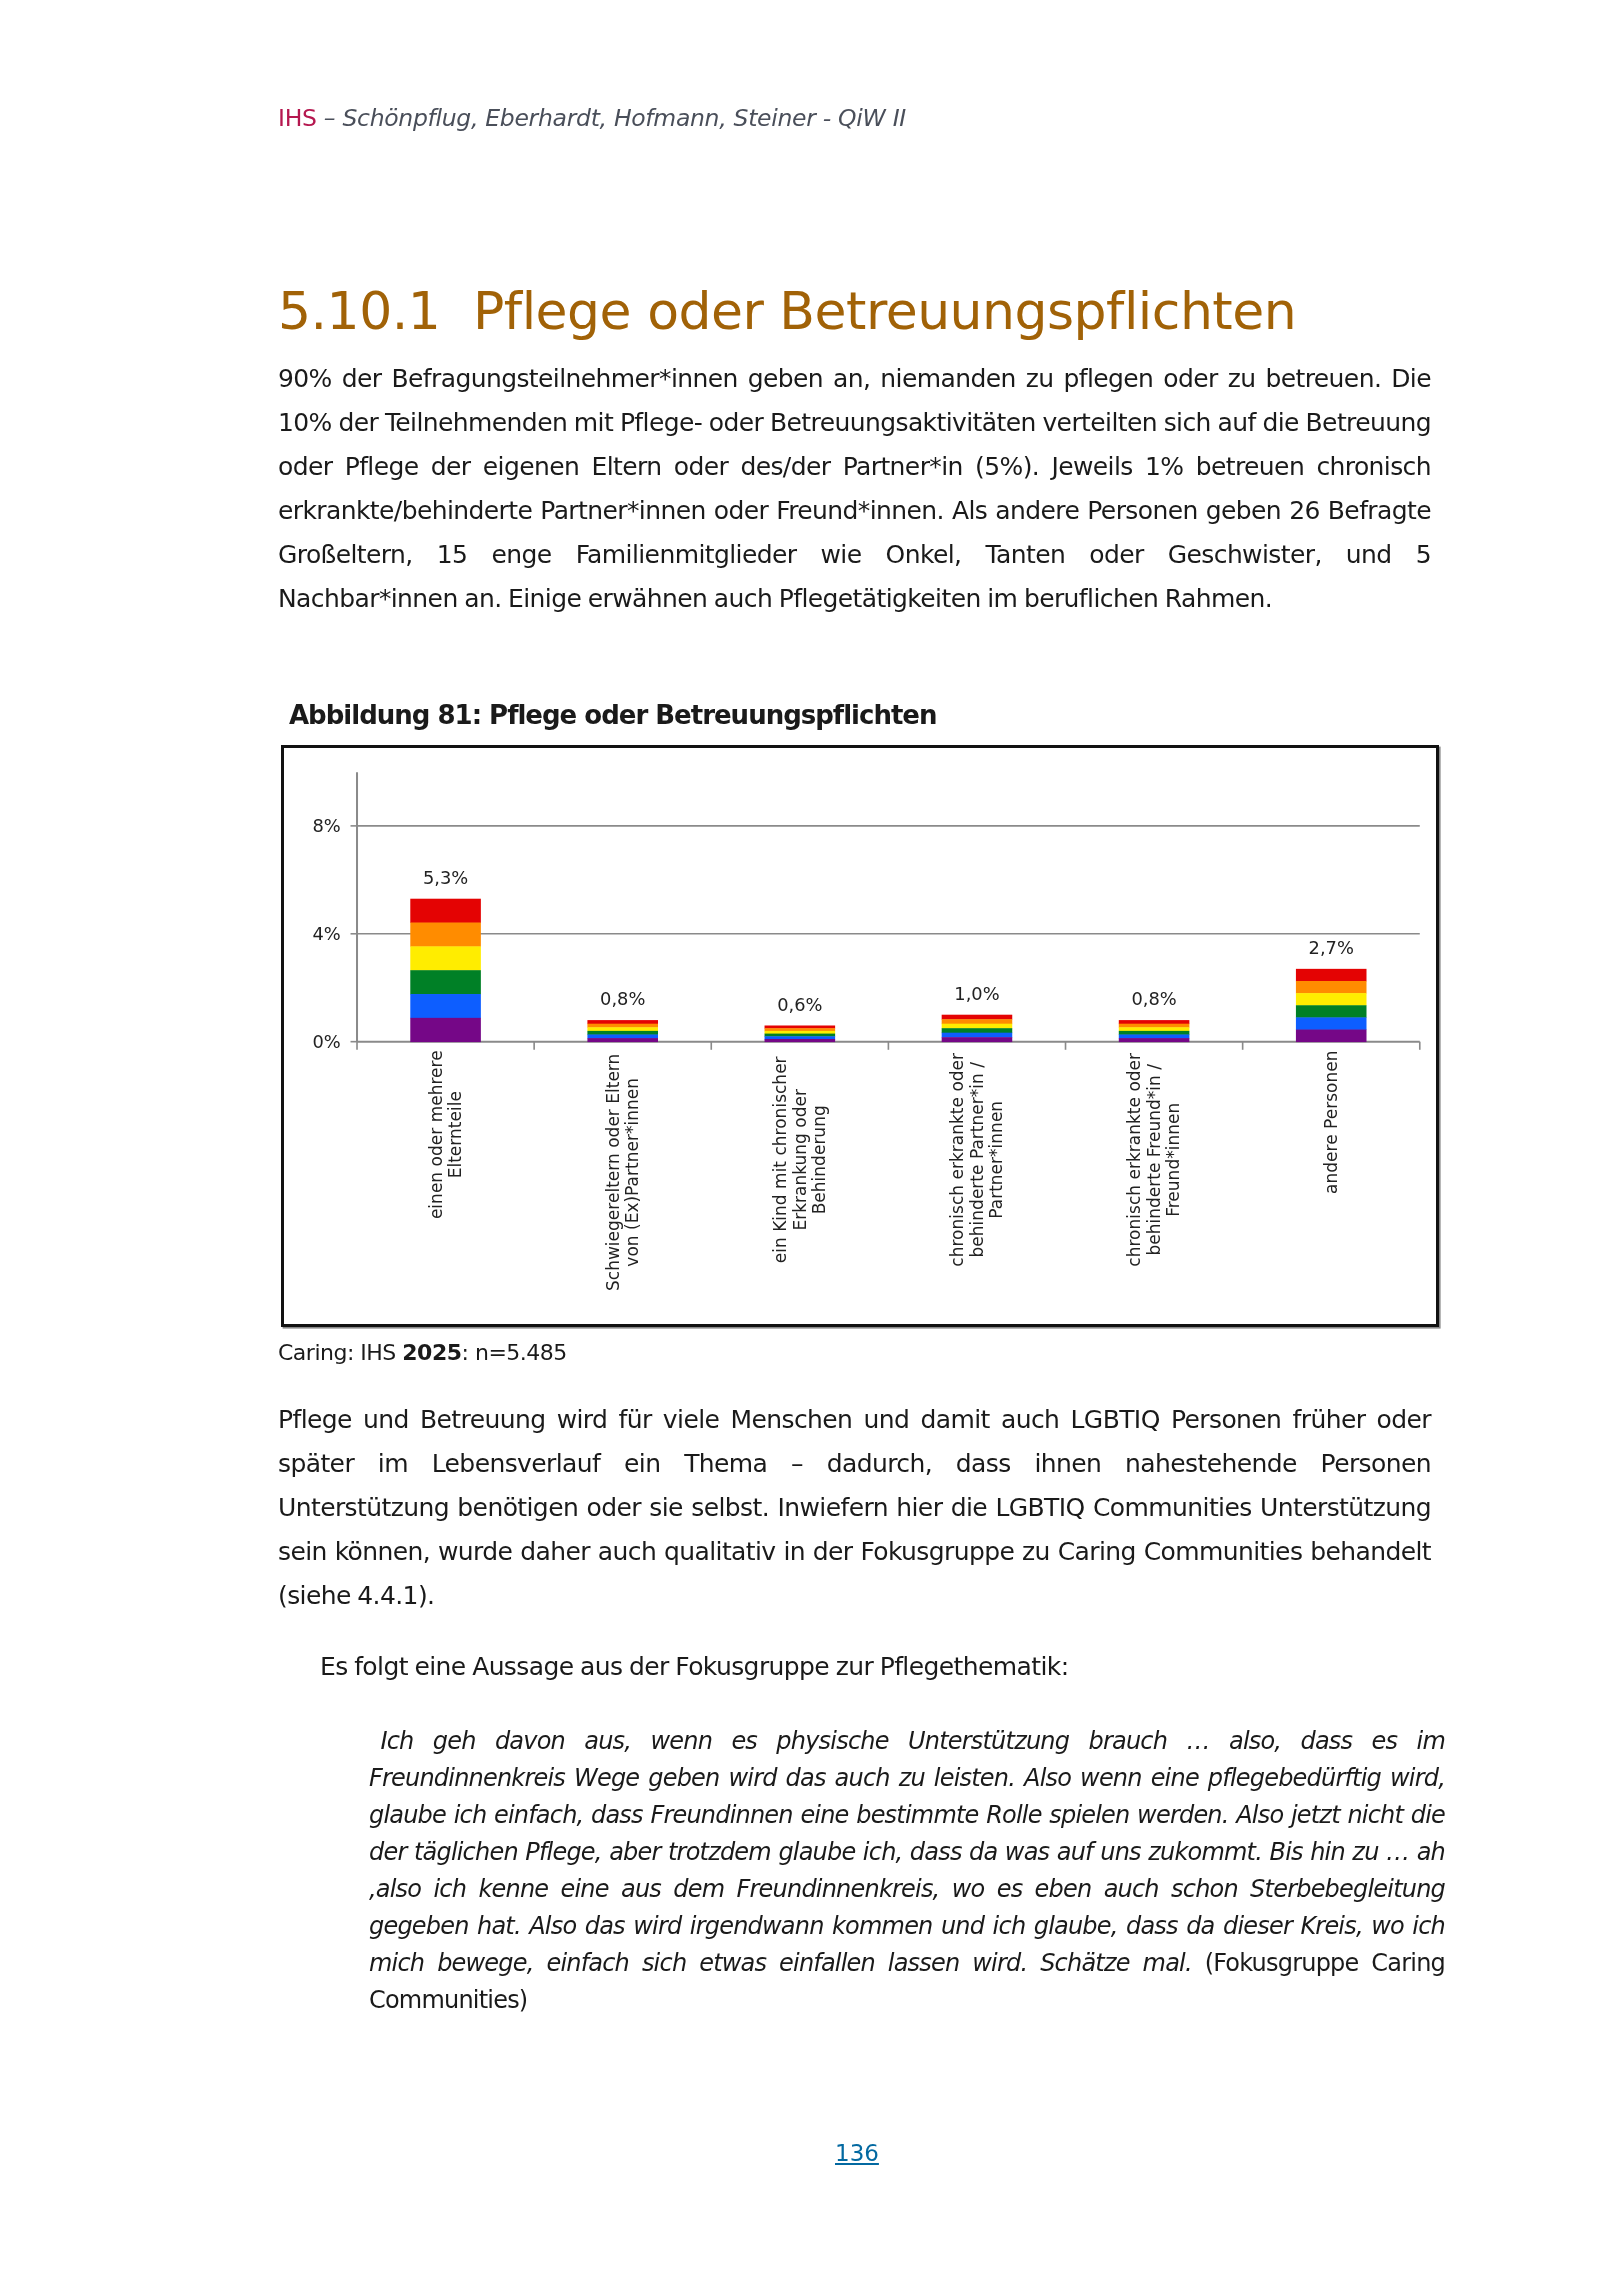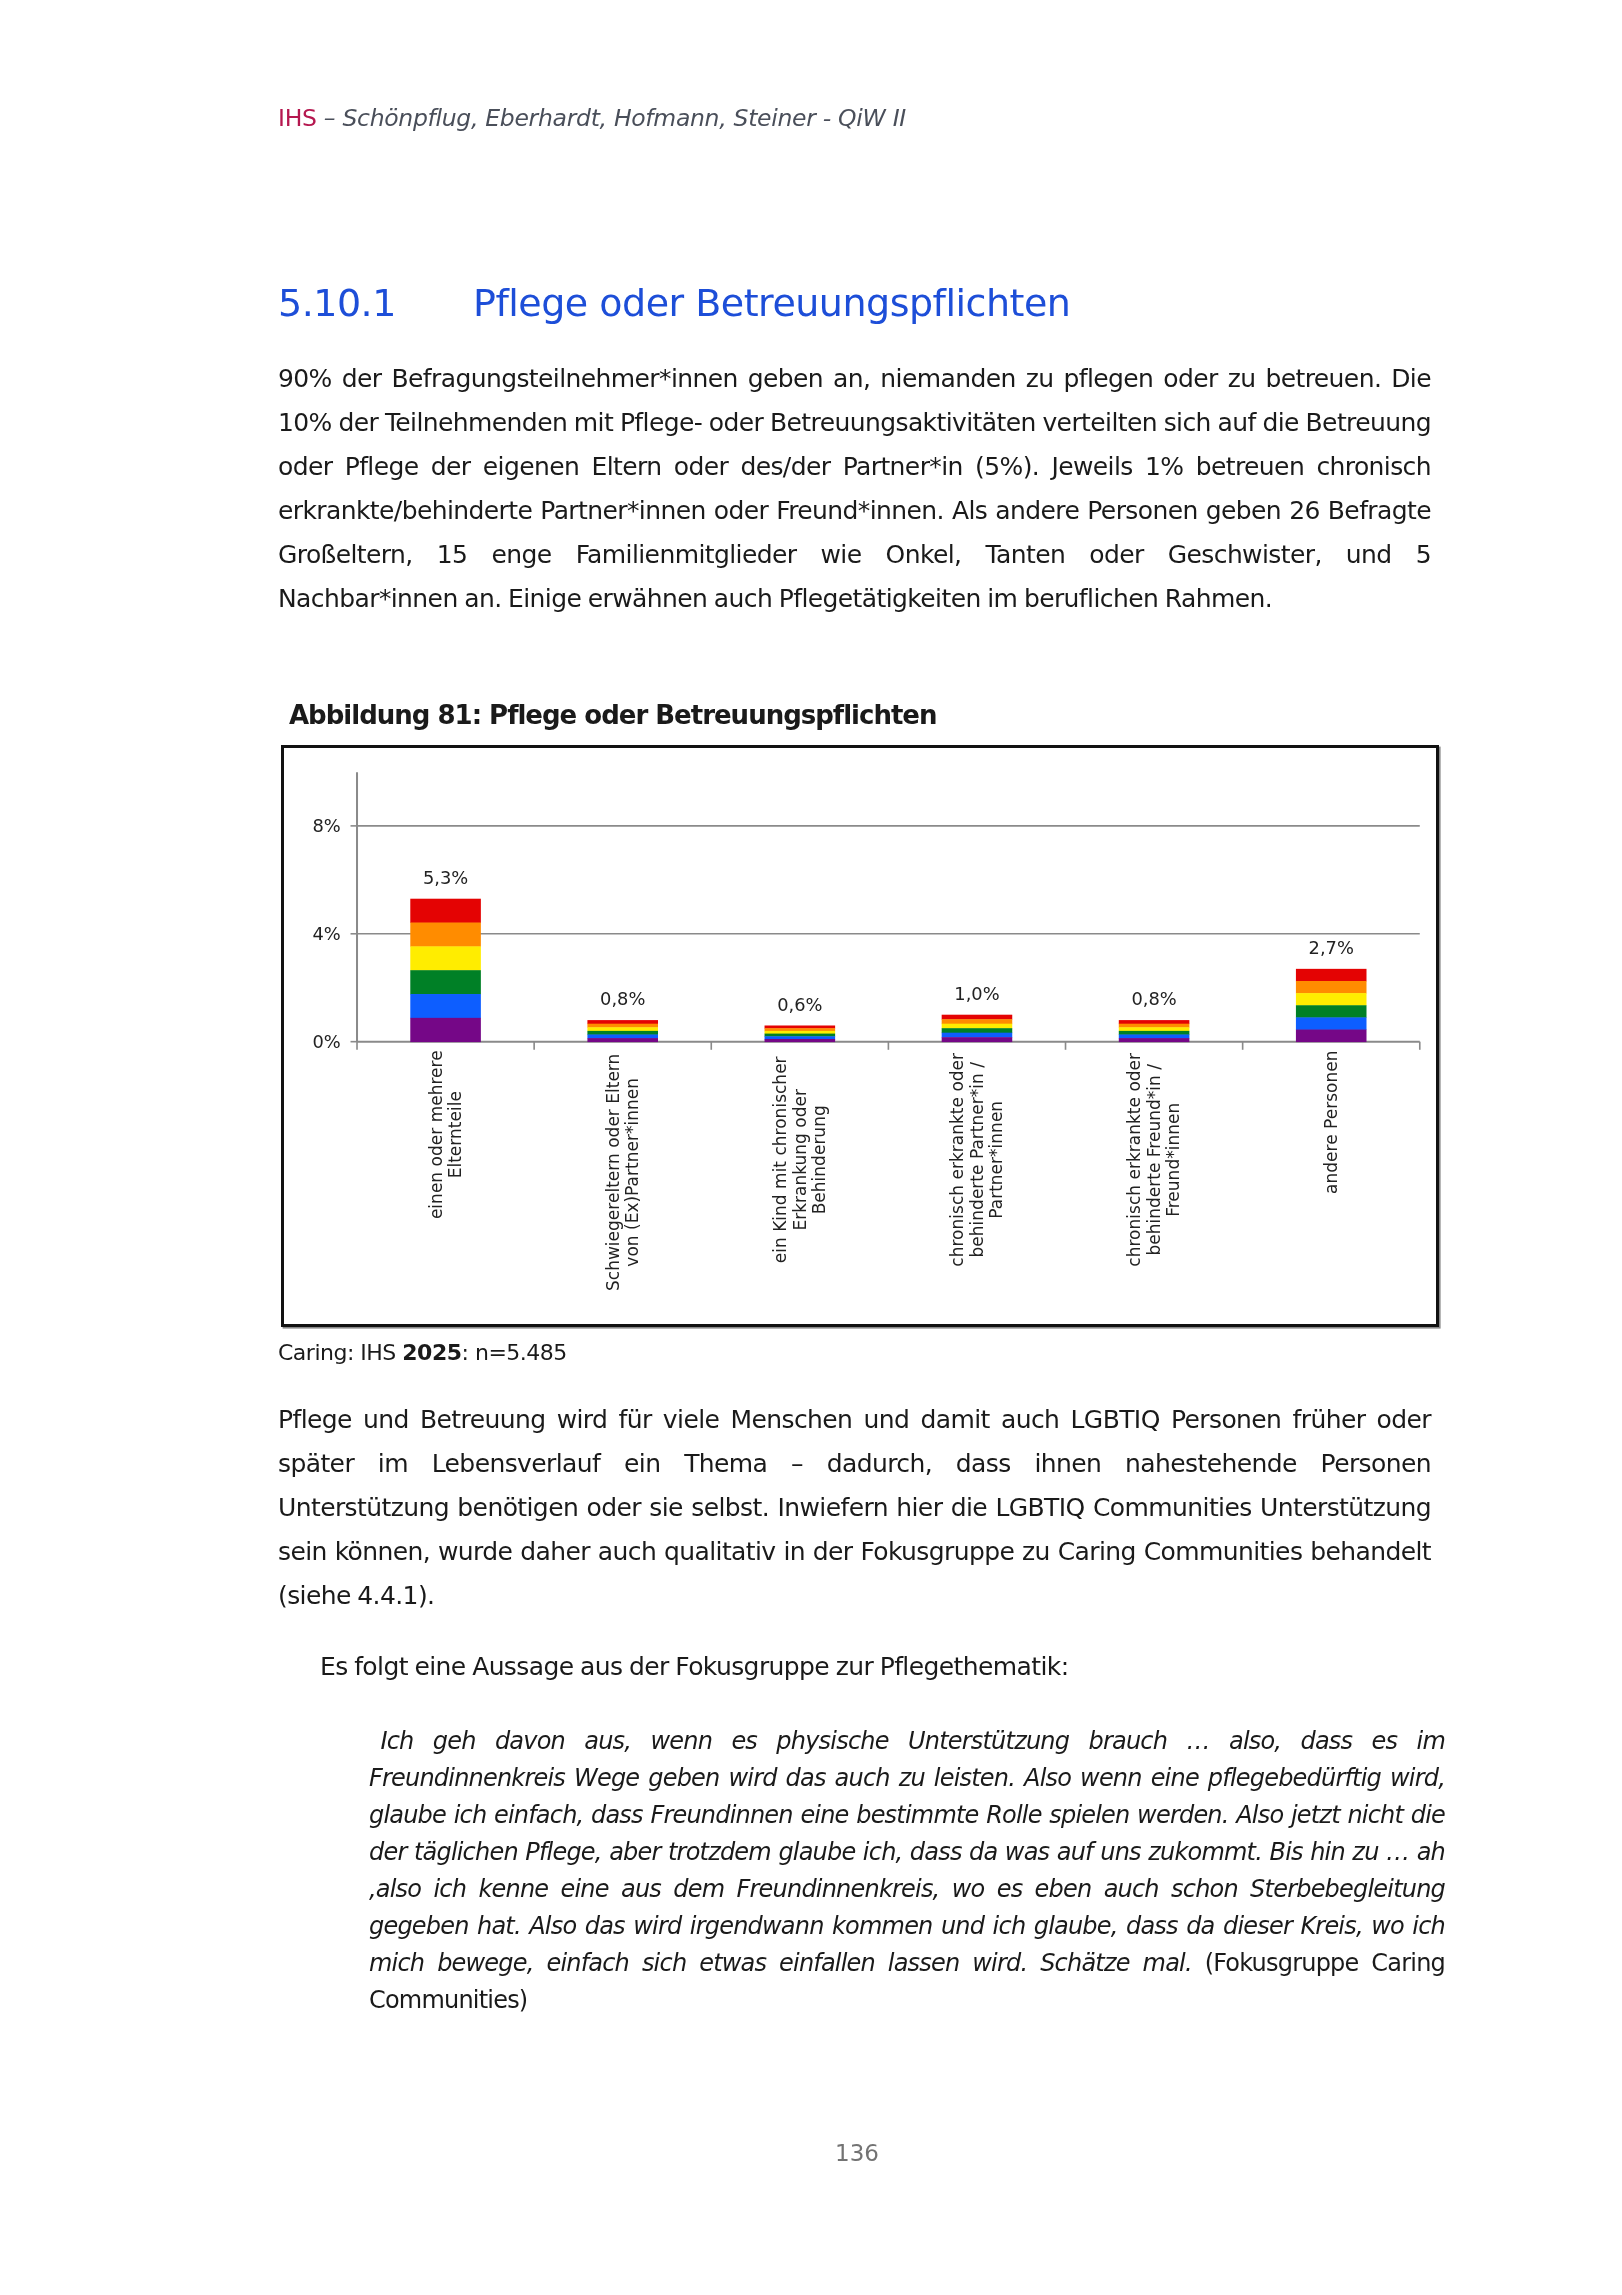--- a/index.html
+++ b/index.html
@@ -1,39 +1,39 @@
 <!DOCTYPE html>
 <html style="font-size:13px"><head>
 <meta charset="utf-8">
 <style>
   html, body { margin: 0; padding: 0; background: #ffffff; }
   body { width: 1622px; height: 2295px; position: relative; overflow: hidden;
          font-family: "DejaVu Sans", "Liberation Sans", sans-serif; color: #1a1a1a; }
   .running-head { position: absolute; left: 278px; top: 104px; font-size: 23.5px;
                   font-style: italic; color: #4a4f5a; letter-spacing: -0.3px; }
   .running-head .ihs { font-style: normal; color: #b5174f; }
-  .section { position: absolute; left: 278px; top: 281px; font-size: 38px; color: #1d4ed8;
+  .section { position: absolute; left: 278px; top: 281px; font-size: 52px; color: #a16207;
              letter-spacing: -0.5px; }
   .section .num { display: inline-block; width: 195px; }
   .body-text { position: absolute; left: 278px; width: 1153px; font-size: 25px; line-height: 44px;
                text-align: justify; letter-spacing: -0.6px; word-spacing: -0.8px; margin: 0; }
   #p1 { top: 357px; }
   .fig-caption { position: absolute; left: 278px; top: 689px; font-size: 26px; font-weight: bold;
                  letter-spacing: -1px; margin: 11px; }
   .chart-frame { position: absolute; left: 281px; top: 745px; width: 1152px; height: 576px;
                  border: 3.2px solid #111; box-shadow: 1.6px 1.6px 0 #888; background: #fff; }
   #chart-svg { position: absolute; left: 0; top: 0; }
   .source { position: absolute; left: 278px; top: 1340px; font-size: 22px; letter-spacing: -0.5px; margin: 0; }
   #p2 { top: 1398px; }
   #p3 { top: 1645px; margin-left: 42px; }
   .quote { position: absolute; left: 357px; width: 1076px; top: 1711px; font-size: 24px; line-height: 37px;
            font-style: italic; text-align: justify; letter-spacing: -0.8px; word-spacing: -0.8px; margin: 12px; }
   .quote-indent { display: inline-block; width: 11.4px; }
   .quote-source { font-style: normal; }
-  .page-number { position: absolute; left: 835px; top: 2140px; font-size: 23px; color: #737373; }
+  .page-number { position: absolute; left: 835px; top: 2140px; font-size: 23px; color: #0369a1; text-decoration: underline; }
   .chart-text { font-family: "DejaVu Sans", "Liberation Sans", sans-serif; fill: #222; }
 </style>
 </head>
 <body>
 
 <div class="running-head">
   <span class="ihs">IHS</span><span> – </span><span>Schönpflug, Eberhardt, Hofmann, Steiner - QiW II</span>
 </div>
 
 <div class="section">

